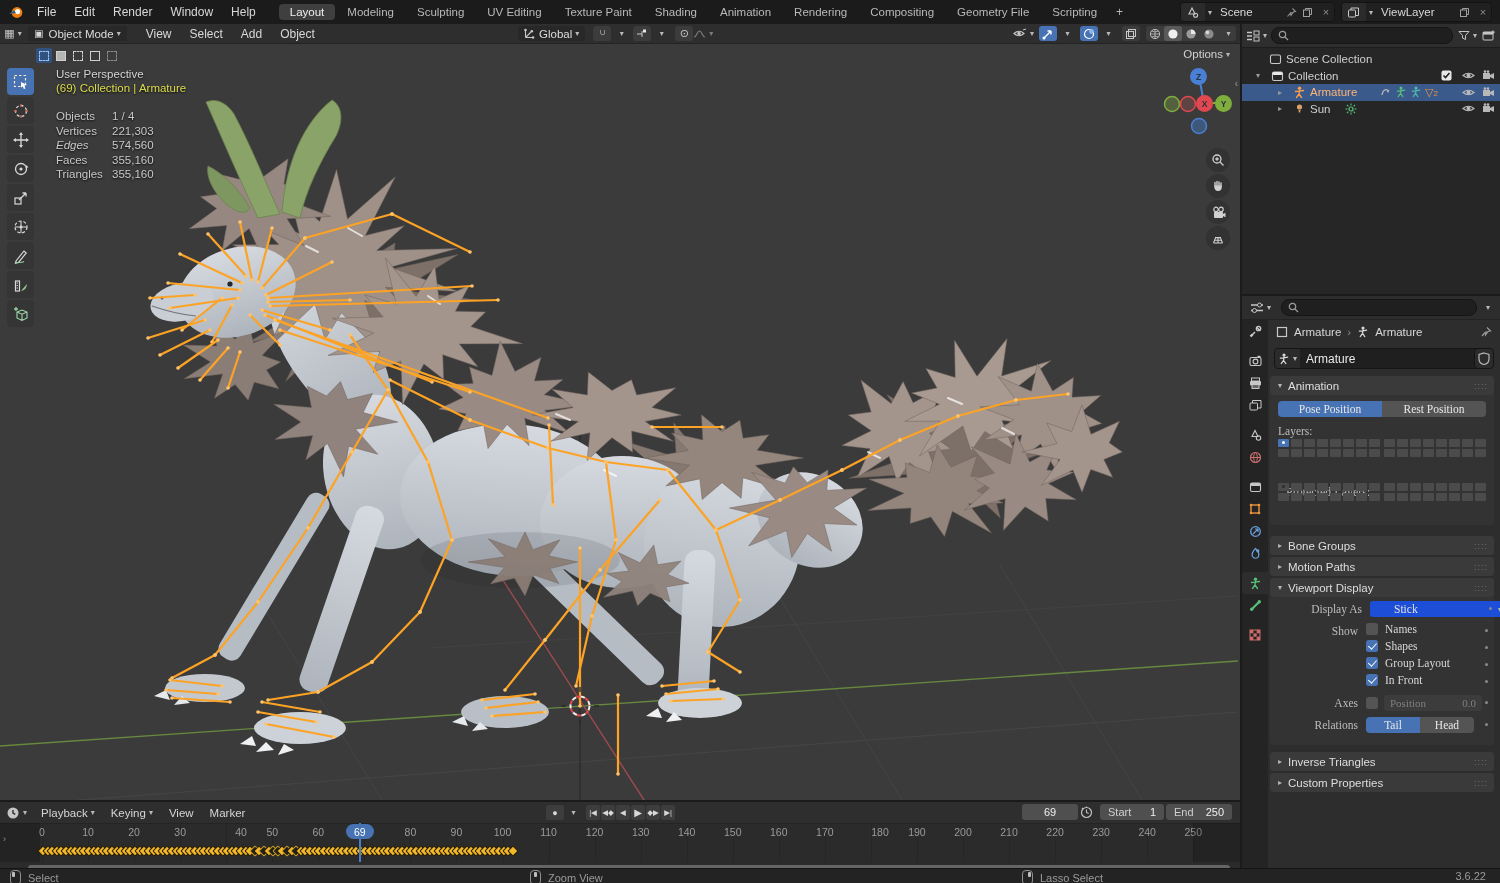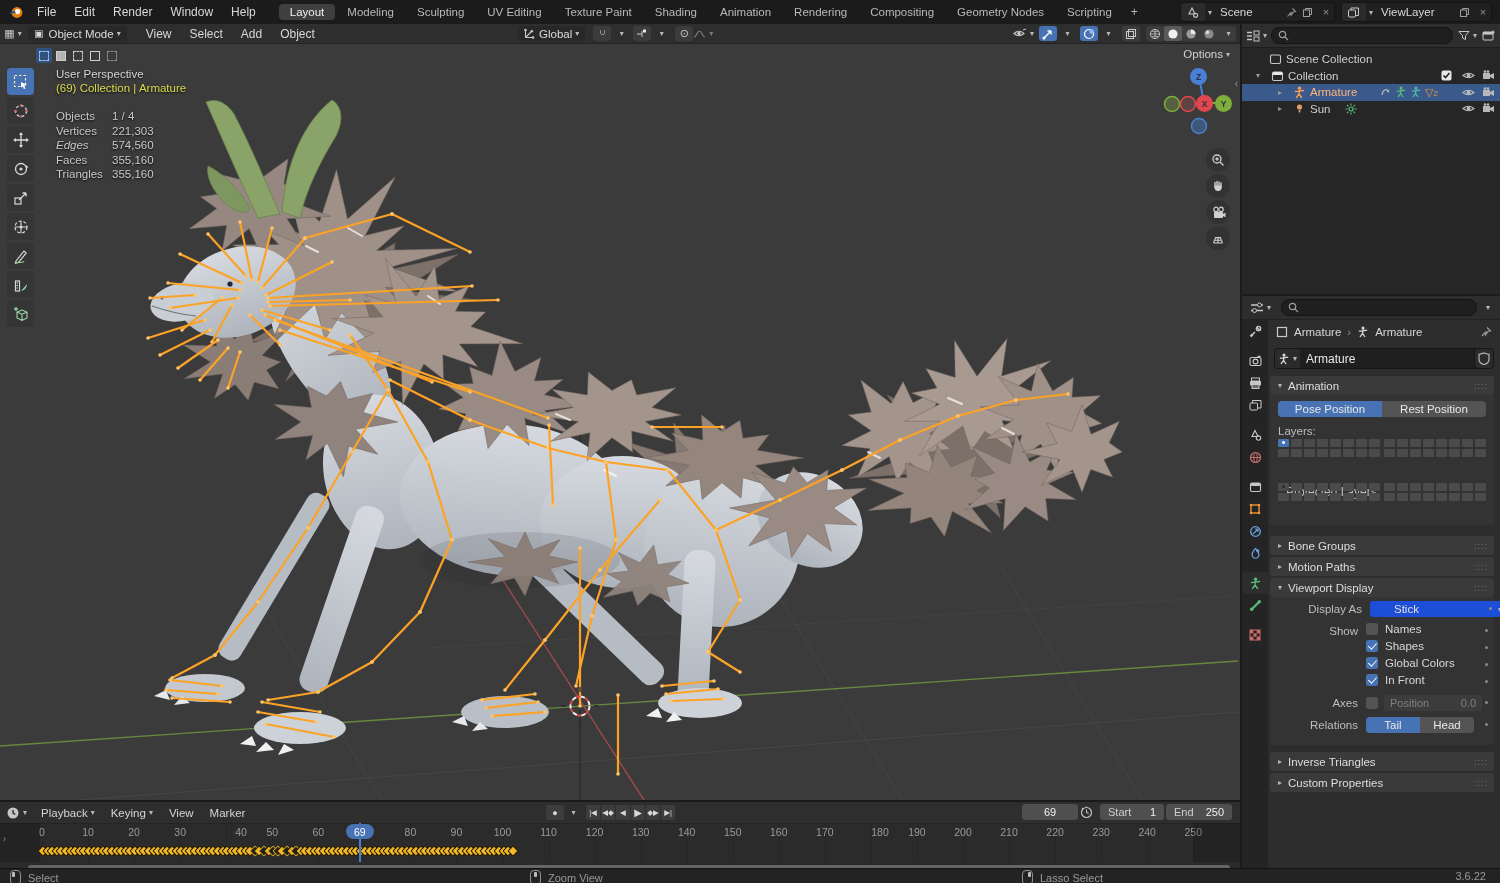--- a/index.html
+++ b/index.html
@@ -47,21 +47,21 @@
   .orow .rico{position:absolute;width:16px;display:flex;justify-content:center;}
   
   #properties{position:absolute;left:1242px;top:296px;width:258px;height:572px;background:#2d2d2d;}
   #props-header{height:23px;background:#2d2d2d;border-bottom:1px solid #222;display:flex;align-items:center;padding:0 4px;}
   #props-tabs{position:absolute;left:0;top:24px;width:26px;bottom:0;background:#242424;}
   .ptab{width:26px;height:22px;display:flex;align-items:center;justify-content:center;}
   .ptab.active{background:#2d2d2d;border-radius:4px 0 0 4px;}
   .panel-hdr{position:absolute;left:28px;width:224px;height:19px;background:#3a3a3a;border-radius:3px;display:flex;align-items:center;font-size:11.5px;color:#dedede;}
   .panel-hdr .tri{font-size:8px;color:#b5b5b5;margin:0 6px 0 8px;}
   .panel-hdr .dots{margin-left:auto;margin-right:6px;color:#6e6e6e;font-size:9px;letter-spacing:1px;}
-  .panel-body{position:absolute;left:28px;width:224px;background:#333333;border-radius:0 0 3px 3px;}
+  .panel-body{position:absolute;left:28px;width:224px;background:#333333;border-radius:0 0 3px 3px;font-family:Liberation Serif, serif;}
   .prop-label{position:absolute;text-align:right;font-size:11.5px;color:#bdbdbd;}
   .chk{width:12px;height:12px;border-radius:2.5px;background:#545454;position:relative;flex:none;}
   .chk.on{background:#4772b3;}
   .chk.on::after{content:"";position:absolute;left:3.5px;top:1px;width:3.5px;height:7px;border:solid #fff;border-width:0 1.6px 1.6px 0;transform:rotate(42deg);}
   .seg-btn{height:16px;display:flex;align-items:center;justify-content:center;font-size:11.5px;color:#e8e8e8;background:#545454;}
   .seg-btn.on{background:#4772b3;}
   .lay-cell{width:11px;height:8px;background:#4b4b4b;border-radius:1px;position:relative;}
   .lay-cell .dotc{position:absolute;left:3.5px;top:2px;width:3px;height:3px;border-radius:50%;}
   .anim-dot{position:absolute;width:3px;height:3px;border-radius:50%;background:#8a8a8a;}
   
@@ -106,21 +106,21 @@
     <div id="ws-tabs" class="flex" style="margin-left:14px">
         <div class="ws-tab active">Layout</div>
         <div class="ws-tab">Modeling</div>
         <div class="ws-tab">Sculpting</div>
         <div class="ws-tab">UV Editing</div>
         <div class="ws-tab">Texture Paint</div>
         <div class="ws-tab">Shading</div>
         <div class="ws-tab">Animation</div>
         <div class="ws-tab">Rendering</div>
         <div class="ws-tab">Compositing</div>
-        <div class="ws-tab">Geometry Nodes</div>
+        <div class="ws-tab">Geometry File</div>
         <div class="ws-tab">Scripting</div>
         <div class="ws-add">+</div>
       </div>
     <div style="flex:1"></div>
     <div class="id-widget">
       <span class="iw-icon">
           <svg width="13" height="13" viewBox="0 0 13 13">
             <path d="M6,2 L9,8 L3,8 Z" fill="none" stroke="#c8c8c8" stroke-width="1.1"></path>
             <circle cx="9.6" cy="9.3" r="2" fill="none" stroke="#c8c8c8" stroke-width="1.1"></circle>
           </svg>
@@ -1193,21 +1193,21 @@
      <span class="abs flex" style="left:96px;top:0">
               <span class="chk on"></span>
               <span style="margin-left:7px;font-size:11.5px;color:#d8d8d8">Shapes</span>
             </span>
             <span class="anim-dot" style="right:6px;top:6px"></span>
           </div>
           <div class="abs" style="left: 0px; top: 60px; width: 224px; height: 16px;">
             <span class="prop-label" style="left:0;width:88px;top:2px"></span>
      <span class="abs flex" style="left:96px;top:0">
               <span class="chk on"></span>
-              <span style="margin-left:7px;font-size:11.5px;color:#d8d8d8">Global Colors</span>
+              <span style="margin-left:7px;font-size:11.5px;color:#d8d8d8">Group Layout</span>
             </span>
             <span class="anim-dot" style="right:6px;top:6px"></span>
           </div>
           <div class="abs" style="left: 0px; top: 77px; width: 224px; height: 16px;">
             <span class="prop-label" style="left:0;width:88px;top:2px"></span>
      <span class="abs flex" style="left:96px;top:0">
               <span class="chk on"></span>
               <span style="margin-left:7px;font-size:11.5px;color:#d8d8d8">In Front</span>
             </span>
             <span class="anim-dot" style="right:6px;top:6px"></span>

